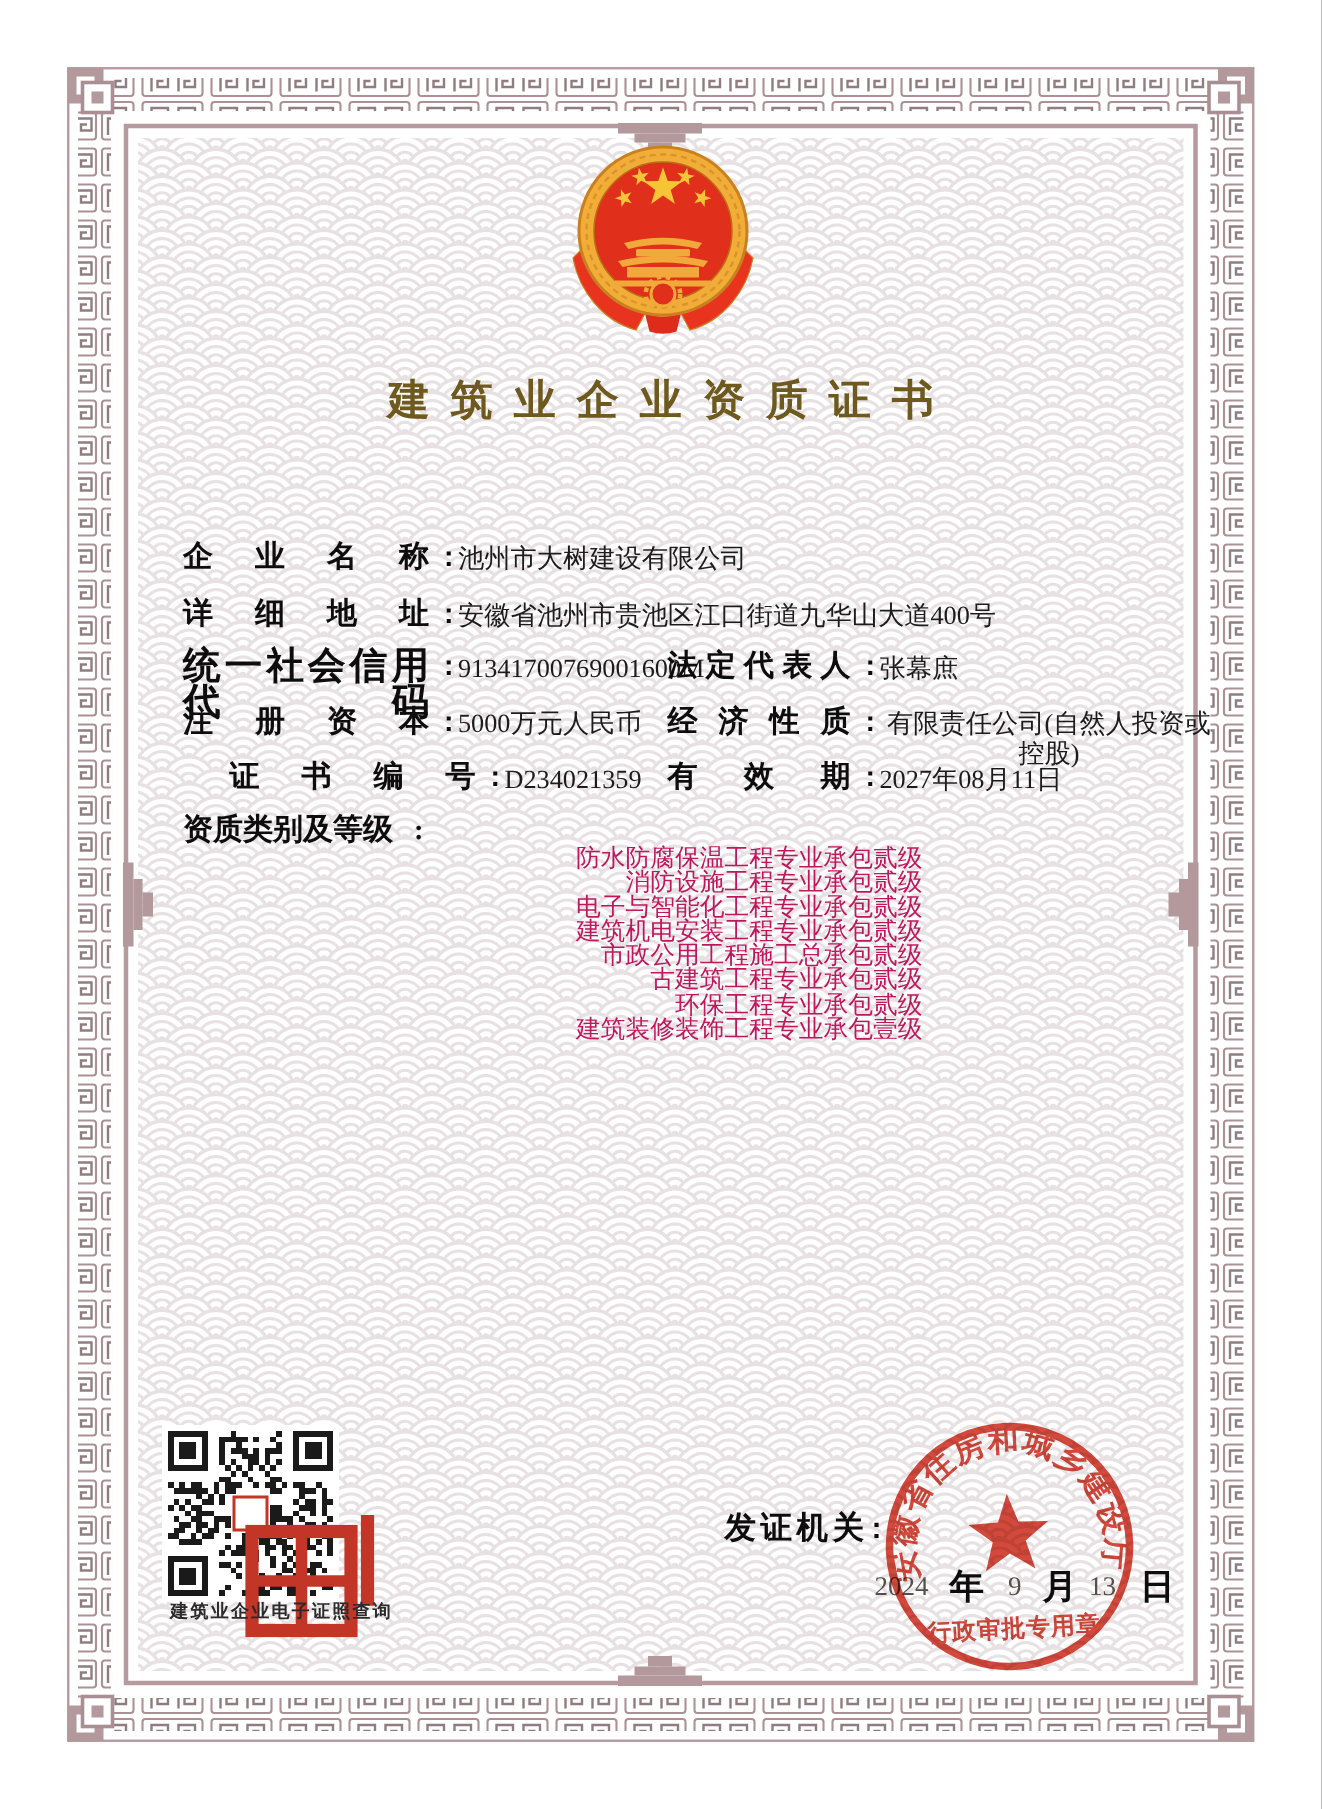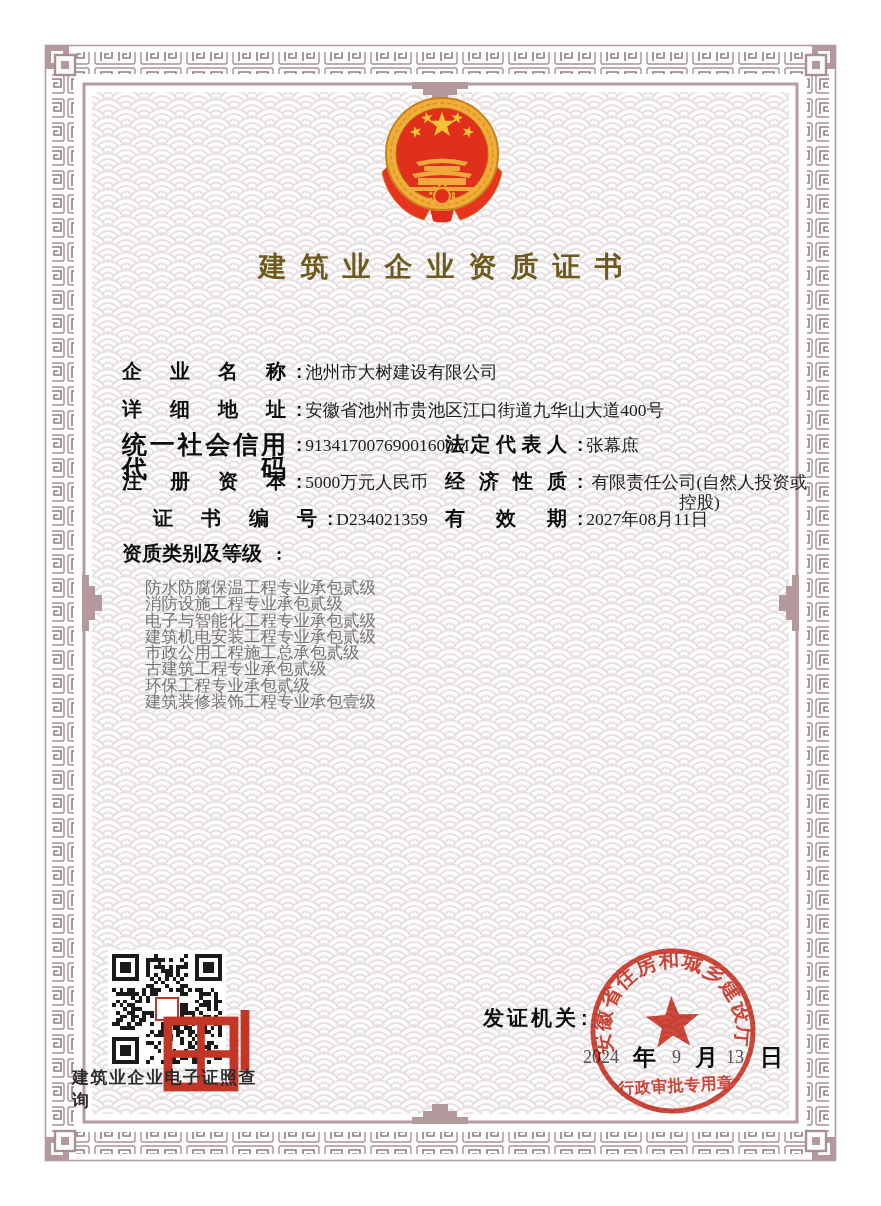--- a/index.html
+++ b/index.html
@@ -13,29 +13,29 @@
          font-size:28px;font-weight:bold;color:#6e5a1e;letter-spacing:14px;padding-left:14px;box-sizing:border-box;}
   
   .row{position:absolute;display:flex;align-items:flex-start;}
   .lbl{font-weight:bold;font-size:20px;color:#0d0d0d;line-height:24px;}
   .w162{width:164px;text-align:justify;text-align-last:justify;}
   .w120{width:122px;text-align:justify;text-align-last:justify;}
   .colon{font-weight:bold;font-size:19px;color:#0d0d0d;margin:2px 3px 0 10px;line-height:22px;}
   .val{font-family:"Liberation Serif",serif;font-size:17.5px;color:#1c1c1c;margin-top:3px;line-height:20px;text-align:center;}
   .val.wrap{width:226px;}
   .qual-label .colon{margin-left:14px;}
-  .qual-list{position:absolute;left:145px;top:580px;width:470px;white-space:pre-line;
-             font-family:"Liberation Serif",serif;font-size:16.5px;line-height:16.3px;color:#737373;}
+  .qual-list{position:absolute;left:145px;top:564px;width:470px;white-space:pre-line;
+             font-family:"Liberation Serif",serif;font-size:16.5px;line-height:16.3px;color:#be185d;text-align:right;}
   
   .qr{position:absolute;left:108px;top:950px;width:110px;height:110px;background:#fff;padding:4px;}
   .qr svg{display:block;width:110px;height:110px;}
   .qr-logo{position:absolute;left:50%;top:50%;width:24px;height:24px;transform:translate(-50%,-50%);
            background:rgba(255,255,255,.92);border:2px solid #c23527;box-sizing:border-box;}
-  .qr-caption{position:absolute;left:72px;top:1066px;width:190px;text-align:left;
-              font-family:"Liberation Serif",serif;font-weight:bold;font-size:17px;
+  .qr-caption{position:absolute;left:72px;top:1066px;width:190px;text-align:right;
+              font-family:"Liberation Serif",serif;font-weight:bold;font-size:12px;
               letter-spacing:1.5px;color:#2b2b2b;}
   
   .issuer{position:absolute;left:483px;top:1004px;font-size:21px;font-weight:bold;color:#0d0d0d;letter-spacing:3px;}
   .issuer .colon{font-size:20px;margin-left:2px;}
   .date-row{position:absolute;left:583px;top:1042px;display:flex;align-items:flex-start;}
   .dnum{font-family:"Liberation Serif",serif;font-size:18px;color:#55504a;margin-top:5px;}
   .dunit{font-size:23px;font-weight:bold;color:#0d0d0d;}
   .ml8{margin-left:8px}.ml14{margin-left:14px}.ml16{margin-left:16px}
   .seal{position:absolute;left:586px;top:944px;width:174px;height:174px;
         mix-blend-mode:multiply;opacity:.92;}

